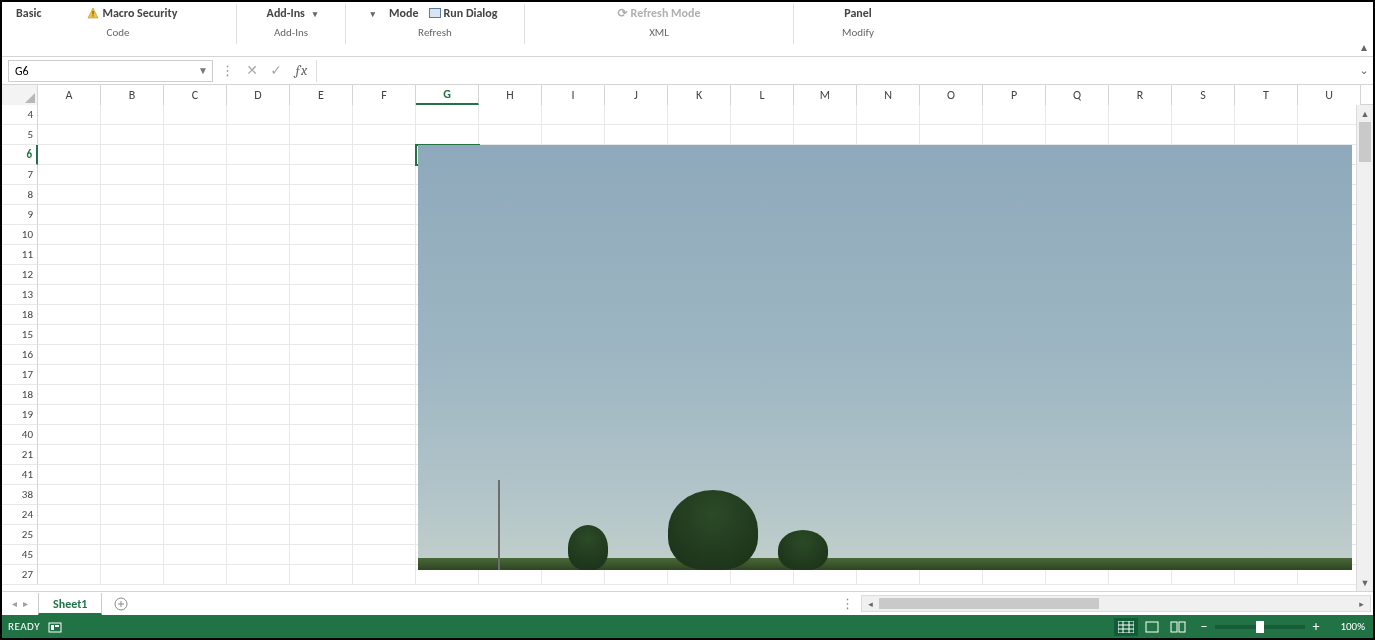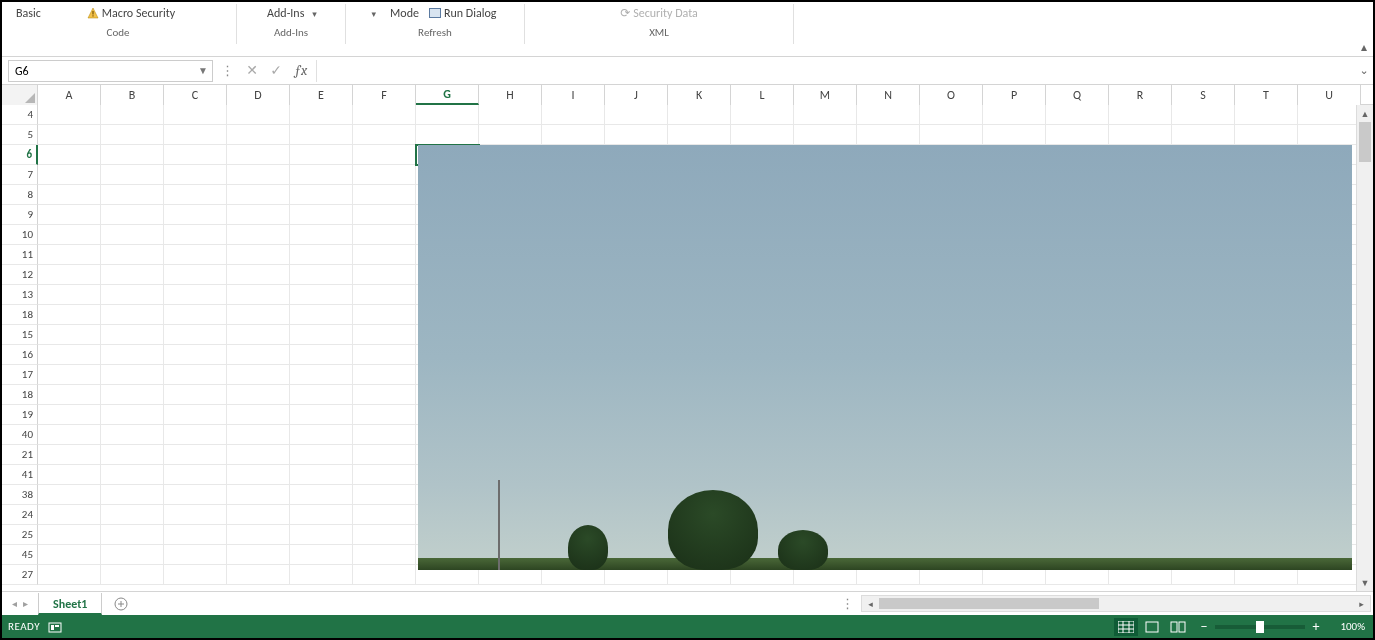--- a/index.html
+++ b/index.html
@@ -2,21 +2,21 @@
 <html><head>
 <meta charset="utf-8">
 <style>
 * { margin:0; padding:0; box-sizing:border-box; font-family:"Segoe UI","Calibri",Arial,sans-serif; }
 html,body { width:1375px; height:640px; overflow:hidden; background:#fff; }
 .app { width:1375px; height:640px; border:2px solid #000; display:flex; flex-direction:column; background:#fff; }
 
 
 .ribbon { height:55px; border-bottom:1px solid #d4d4d4; display:flex; align-items:flex-start; position:relative; background:#fff; }
 .rgroup { display:flex; flex-direction:column; align-items:center; height:45px; padding:0 10px; font-size:11px; color:#444; }
-.rgroup .top { display:flex; align-items:center; gap:6px; height:22px; }
+.rgroup .top { display:flex; align-items:center; gap:6px; height:22px;font-weight:bold; }
 .rgroup .lbl { font-size:11px; color:#666; margin-top:2px; }
 .ritem { display:flex; align-items:center; gap:3px; font-size:12px; color:#444; padding:1px 2px; }
 .ritem.gray { color:#b0b0b0; }
 .sep { width:1px; height:40px; background:#e0e0e0; margin:2px 4px 0; }
 .collapse { position:absolute; right:6px; bottom:2px; font-size:12px; color:#666; cursor:pointer; }
 .warn-ico { width:12px; height:12px; display:inline-block; }
 .warn-ico svg { width:12px; height:12px; display:block; }
 
 
 .fbar { height:28px; border-bottom:1px solid #d4d4d4; display:flex; align-items:center; background:#fff; }
@@ -130,27 +130,33 @@
         </span>
       </div>
       <div class="lbl">Refresh</div>
     </div>
     <div class="sep"></div>
 
     <div class="rgroup" style="width:260px">
       <div class="top">
         <span class="ritem gray">
           <span style="font-size:12px">⟳</span>
-          <span>Security Data</span>
+          <span>Refresh Mode</span>
         </span>
       </div>
       <div class="lbl">XML</div>
     </div>
     <div class="sep"></div>
 
+    <div class="rgroup" style="width:120px">
+      <div class="top">
+        <span class="ritem">Panel</span>
+      </div>
+      <div class="lbl">Modify</div>
+    </div>
 
     <span class="collapse">▴</span>
   </div>
 
   <div class="fbar">
     <div class="namebox">
       <span>G6</span>
       <span class="dd">▼</span>
     </div>
     <span class="dots">⋮</span>

